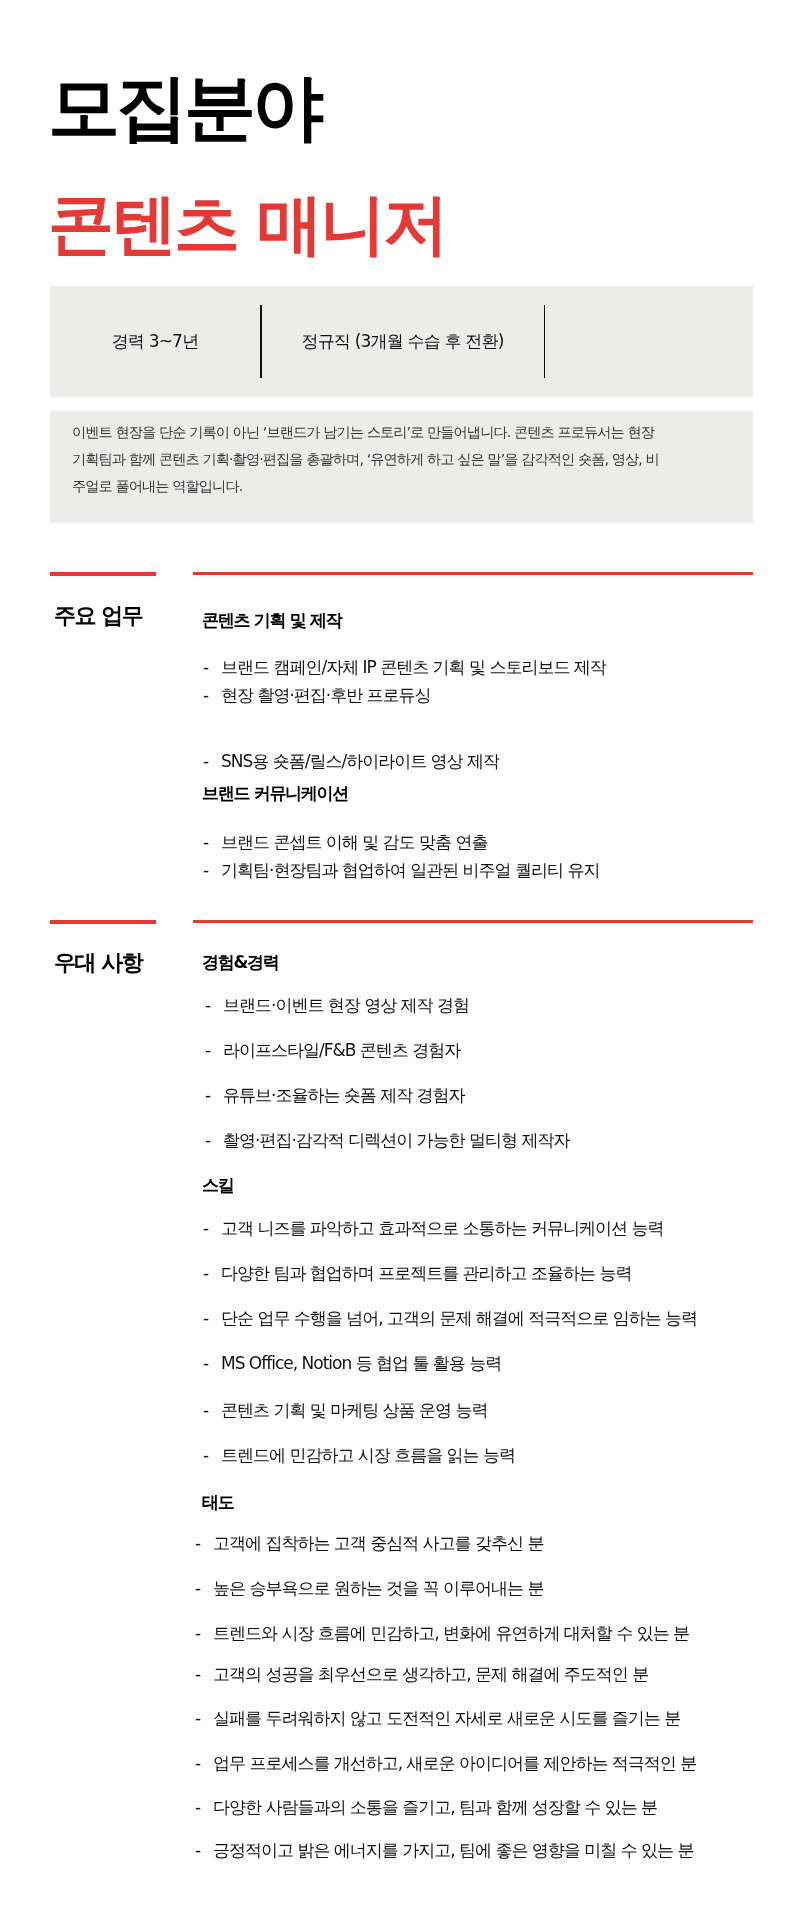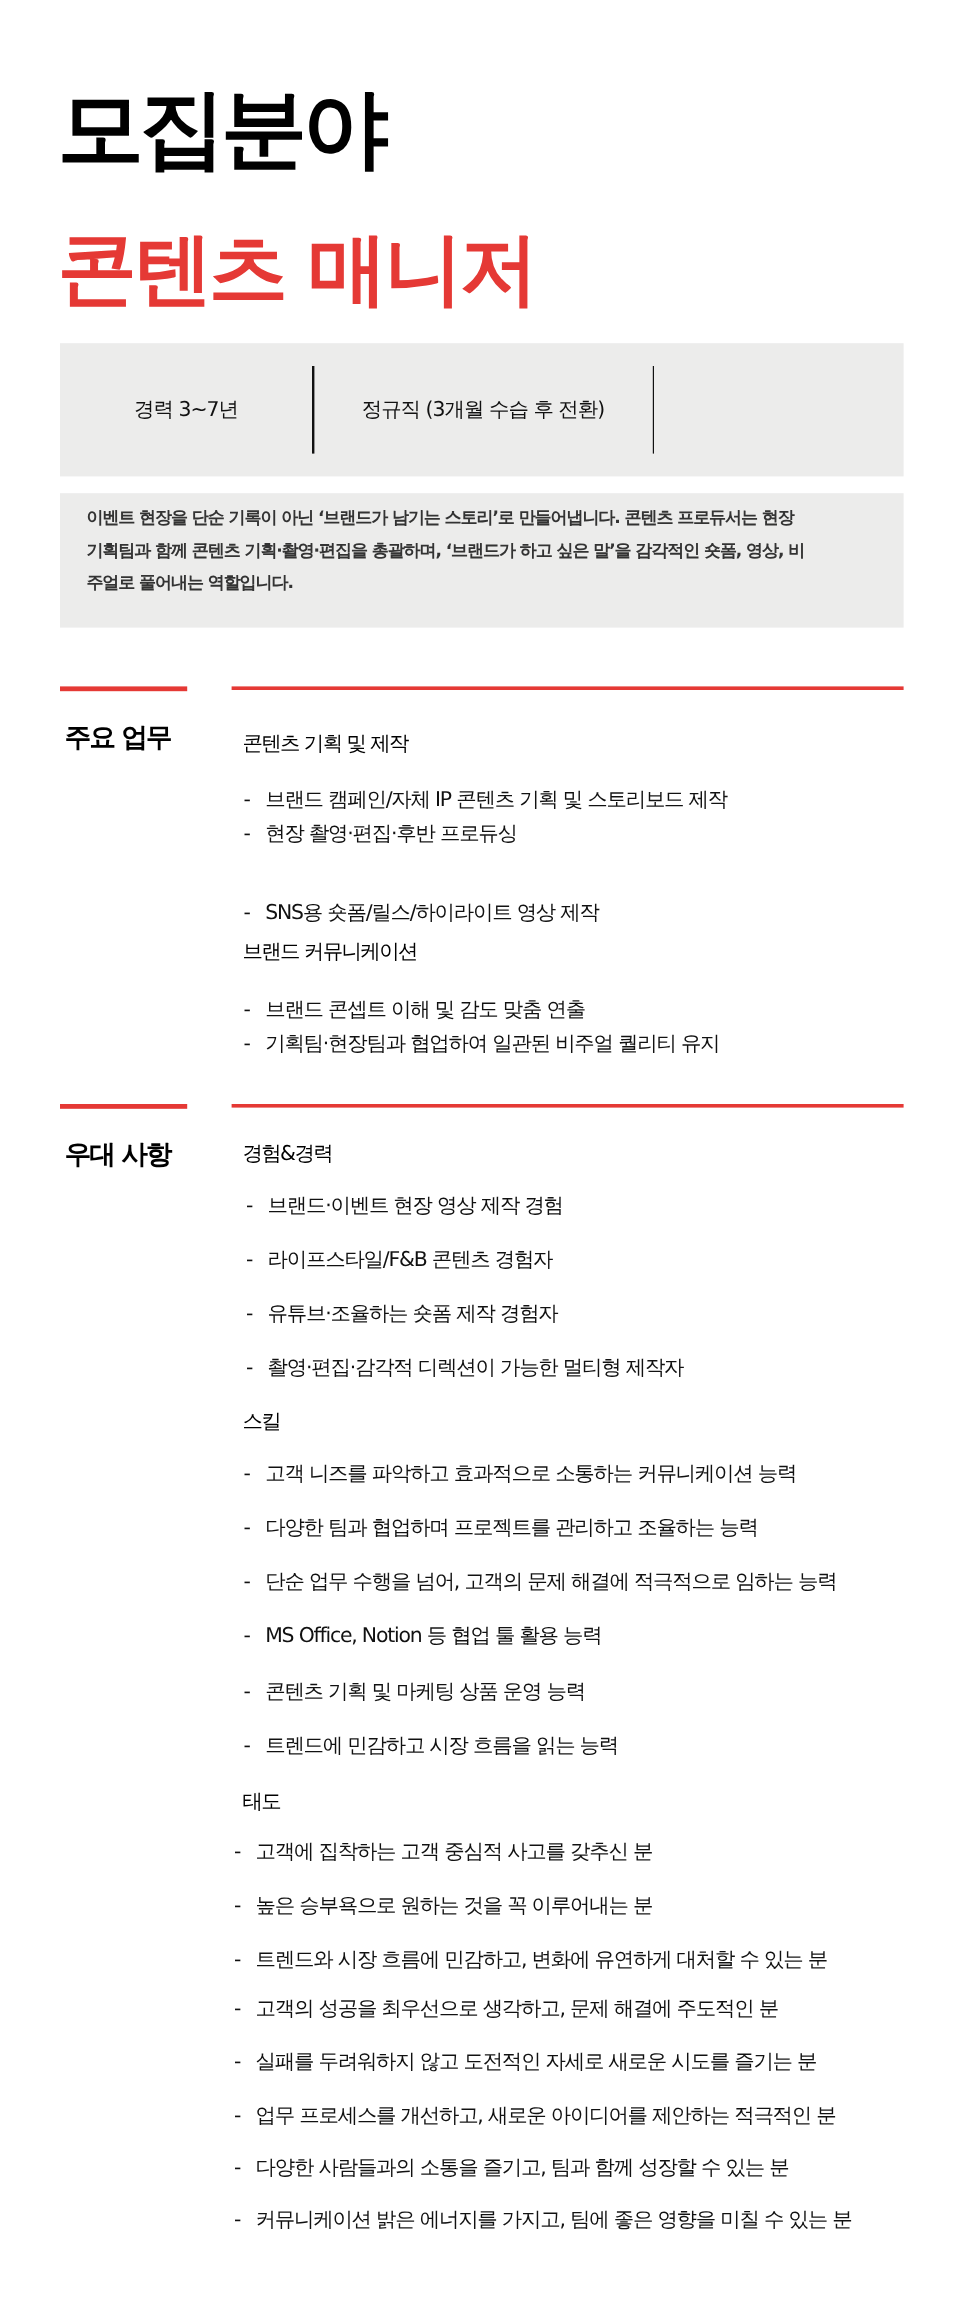--- a/index.html
+++ b/index.html
@@ -24,33 +24,33 @@
     font-size: 17px; letter-spacing: -0.8px; color: #111;
   }
   .info-cell.c1 { width: 210px; }
   .info-cell.c2 { width: 282px; }
   .info-cell.c3 { width: 211px; }
   .info-divider { width: 1.5px; height: 73px; background: #111; flex: none; }
 
   .desc-box {
     position: absolute; left: 50px; top: 411px; width: 703px; height: 112px;
     background: #ECECEB; padding: 8px 22px 0 22px;
-    font-size: 14.2px; line-height: 27px; letter-spacing: -0.9px; color: #333; font-weight: bold;
+    font-size: 14.2px; line-height: 27px; letter-spacing: -0.9px; color: #333;
   }
 
   .bar-short { position: absolute; left: 50px; width: 106px; height: 4px; background: #E53935; }
   .bar-long { position: absolute; left: 193px; width: 560px; height: 3px; background: #E53935; }
 
   .section-label {
     position: absolute; left: 54px;
     font-size: 22px; font-weight: bold; letter-spacing: -1.5px; color: #000; line-height: 30px;
   }
   .sub-head {
     position: absolute; left: 202px;
-    font-size: 17px; font-weight: normal; letter-spacing: -1.3px; color: #000; line-height: 26px;
+    font-size: 17px; font-weight: bold; letter-spacing: -1.3px; color: #000; line-height: 26px;
   }
   .bullet {
     position: absolute; font-size: 17px; letter-spacing: -1px; color: #111; line-height: 26px;
     white-space: nowrap;
   }
   .bullet .dash { display: inline-block; width: 18px; }
   .b1 { left: 203px; }
   .b2 { left: 205px; }
   .b3 { left: 203px; }
   .b4 { left: 195px; }
@@ -63,21 +63,21 @@
 
 <div class="info-box">
   <div class="info-cell c1">경력 3~7년</div>
   <div class="info-divider"></div>
   <div class="info-cell c2">정규직 (3개월 수습 후 전환)</div>
   <div class="info-divider"></div>
 </div>
 
 <div class="desc-box">
   <div>이벤트 현장을 단순 기록이 아닌 ‘브랜드가 남기는 스토리’로 만들어냅니다. 콘텐츠 프로듀서는 현장</div>
-  <div>기획팀과 함께 콘텐츠 기획·촬영·편집을 총괄하며, ‘브랜드가 하고 싶은 말’을 감각적인 숏폼, 영상, 비</div>
+  <div>기획팀과 함께 콘텐츠 기획·촬영·편집을 총괄하며, ‘유연하게 하고 싶은 말’을 감각적인 숏폼, 영상, 비</div>
   <div>주얼로 풀어내는 역할입니다.</div>
 </div>
 
 <div class="bar-short" style="top:572px;"></div>
 <div class="bar-long" style="top:572px;"></div>
 
 <div class="section-label" style="top:601px;">주요 업무</div>
 
 <div class="sub-head" style="top:607px;">콘텐츠 기획 및 제작</div>
 <div class="bullet b1" style="top:654px;"><span class="dash">-</span><span>브랜드 캠페인/자체 IP 콘텐츠 기획 및 스토리보드 제작</span></div>
@@ -108,13 +108,13 @@
 <div class="bullet b3" style="top:1442px;"><span class="dash">-</span><span>트렌드에 민감하고 시장 흐름을 읽는 능력</span></div>
 
 <div class="sub-head" style="top:1489px;">태도</div>
 <div class="bullet b4" style="top:1530px;"><span class="dash">-</span><span>고객에 집착하는 고객 중심적 사고를 갖추신 분</span></div>
 <div class="bullet b4" style="top:1575px;"><span class="dash">-</span><span>높은 승부욕으로 원하는 것을 꼭 이루어내는 분</span></div>
 <div class="bullet b4" style="top:1620px;"><span class="dash">-</span><span>트렌드와 시장 흐름에 민감하고, 변화에 유연하게 대처할 수 있는 분</span></div>
 <div class="bullet b4" style="top:1661px;"><span class="dash">-</span><span>고객의 성공을 최우선으로 생각하고, 문제 해결에 주도적인 분</span></div>
 <div class="bullet b4" style="top:1705px;"><span class="dash">-</span><span>실패를 두려워하지 않고 도전적인 자세로 새로운 시도를 즐기는 분</span></div>
 <div class="bullet b4" style="top:1750px;"><span class="dash">-</span><span>업무 프로세스를 개선하고, 새로운 아이디어를 제안하는 적극적인 분</span></div>
 <div class="bullet b4" style="top:1794px;"><span class="dash">-</span><span>다양한 사람들과의 소통을 즐기고, 팀과 함께 성장할 수 있는 분</span></div>
-<div class="bullet b4" style="top:1837px;"><span class="dash">-</span><span>커뮤니케이션 밝은 에너지를 가지고, 팀에 좋은 영향을 미칠 수 있는 분</span></div>
+<div class="bullet b4" style="top:1837px;"><span class="dash">-</span><span>긍정적이고 밝은 에너지를 가지고, 팀에 좋은 영향을 미칠 수 있는 분</span></div>
 
 </body></html>

